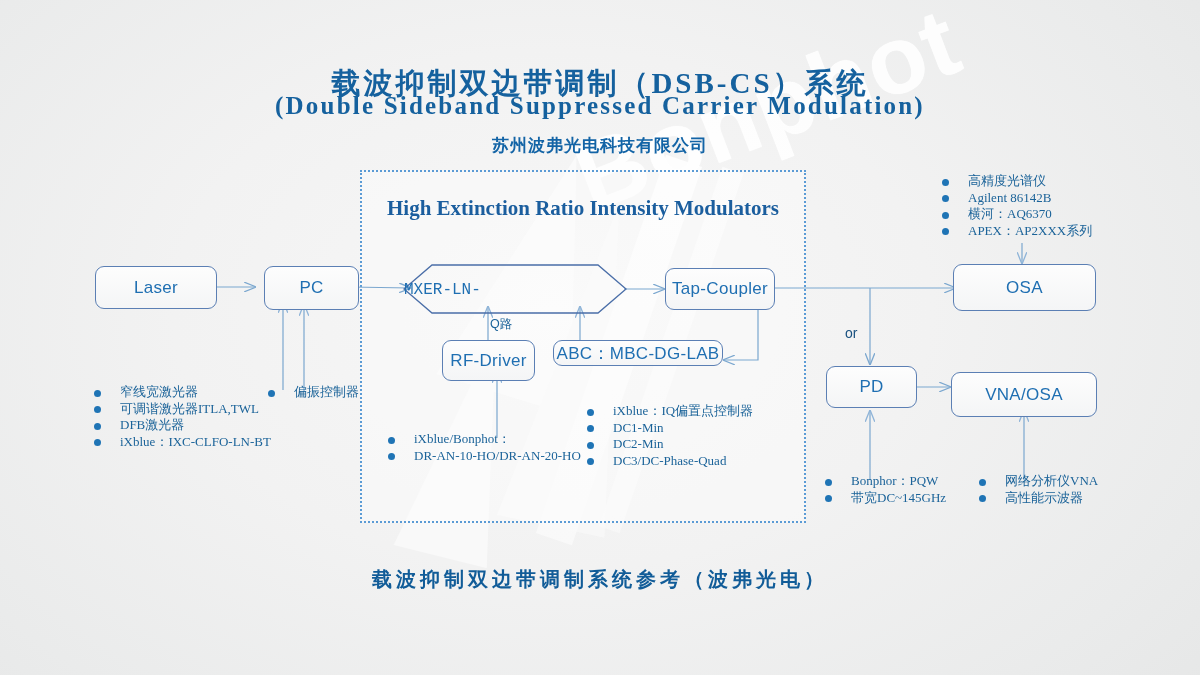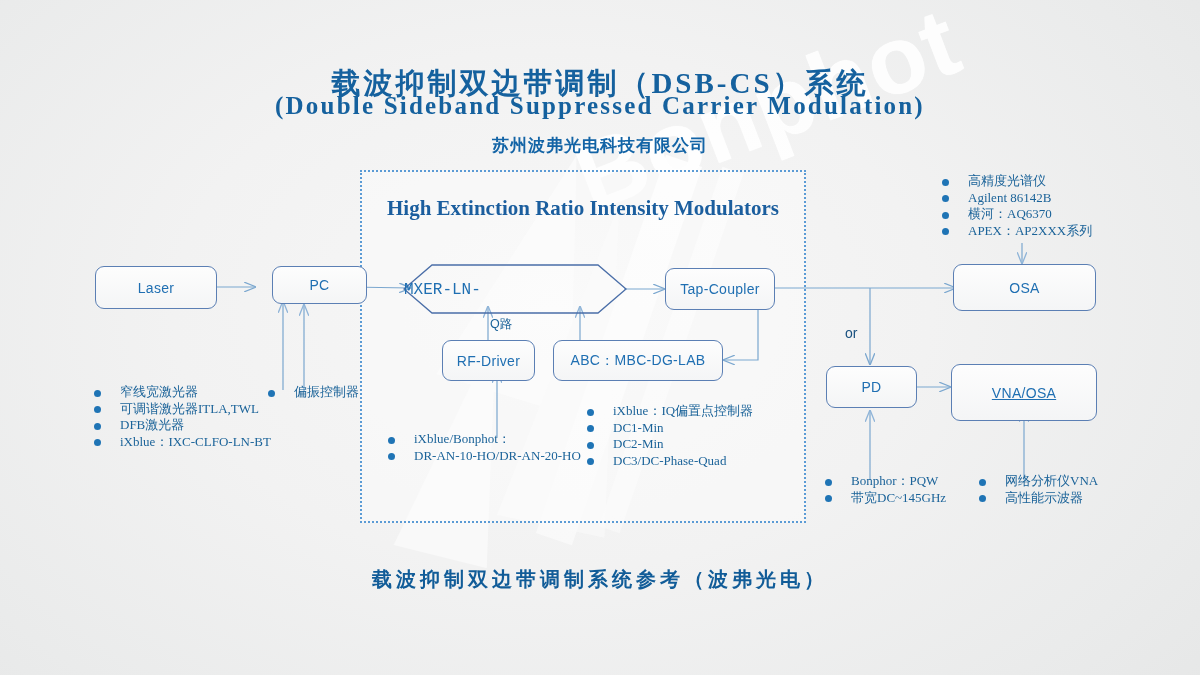--- a/index.html
+++ b/index.html
@@ -135,21 +135,21 @@
 
   
   .node {
     position: absolute;
     box-sizing: border-box;
     border: 1.4px solid #5b7fb4;
     border-radius: 9px;
     background: linear-gradient(180deg,#fdfdfd 0%, #f4f5f6 100%);
     color: #1f6fb2;
     font-family: "Liberation Sans", sans-serif;
-    font-size: 14px;
+    font-size: 17px;
     display: flex;
     align-items: center;
     justify-content: center;
     letter-spacing: .3px;
     box-shadow: 0 0 0 0 rgba(0,0,0,0);
   }
   .hex-label {
     position: absolute;
     left: 0; top: 0;
     width: 222px; height: 53px;
@@ -269,49 +269,49 @@
 
     <g>
       <polygon points="404,289 432,265 598,265 626,289 598,313 432,313" fill="none" stroke="#4a6ea8" stroke-width="1.3"></polygon>
     </g>
   </svg>
 
   <div class="node" style="left:95px;top:266px;width:122px;height:43px;">
     <span>Laser</span>
   </div>
 
-  <div class="node" style="left:272px;top:266px;width:95px;height:38px;">
+  <div class="node" style="left:264px;top:266px;width:95px;height:44px;">
     <span>PC</span>
   </div>
 
   <div class="hex-label" style="position:absolute;left:404px;top:263px;width:222px;height:53px;">
     <span>MXER-LN-</span>
   </div>
 
   <div class="node" style="left:442px;top:340px;width:93px;height:41px;">
     <span class="small">RF-Driver</span>
   </div>
 
   <div class="node" style="left:665px;top:268px;width:110px;height:42px;">
     <span class="small">Tap-Coupler</span>
   </div>
 
-  <div class="node" style="left:553px;top:340px;width:170px;height:41px;text-align:right;">
+  <div class="node" style="left:553px;top:340px;width:170px;height:26px;text-align:right;">
     <span class="small">ABC：MBC-DG-LAB</span>
   </div>
 
   <div class="node" style="left:826px;top:366px;width:91px;height:42px;">
     <span>PD</span>
   </div>
 
   <div class="node" style="left:953px;top:264px;width:143px;height:47px;">
     <span>OSA</span>
   </div>
 
-  <div class="node" style="left:951px;top:364px;width:146px;height:57px;text-decoration:underline;">
+  <div class="node" style="left:951px;top:372px;width:146px;height:45px;">
     <span>VNA/OSA</span>
   </div>
 
   <div class="q-label">Q路</div>
   <div class="or-label">or</div>
 
   <div class="bullets" style="left:120px;top:384px;">
     <ul>
       <li><span class="dot"></span><span>窄线宽激光器</span></li>
       <li><span class="dot"></span><span>可调谐激光器ITLA,TWL</span></li>

